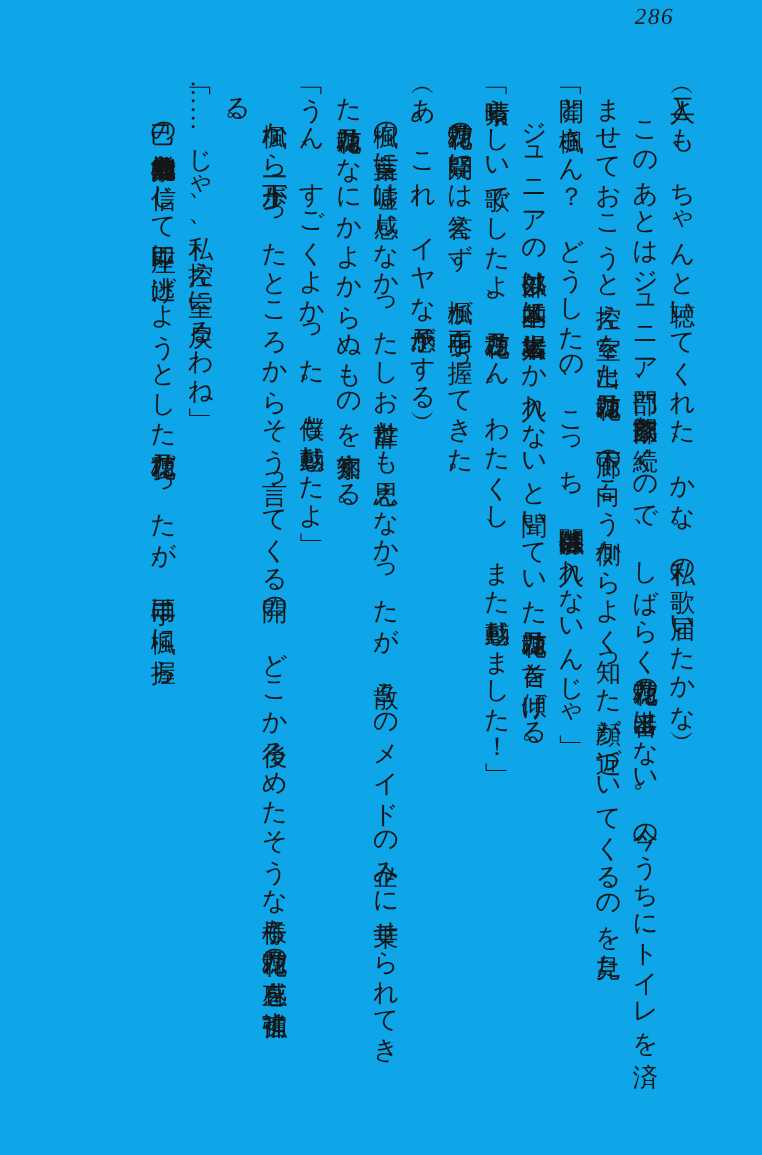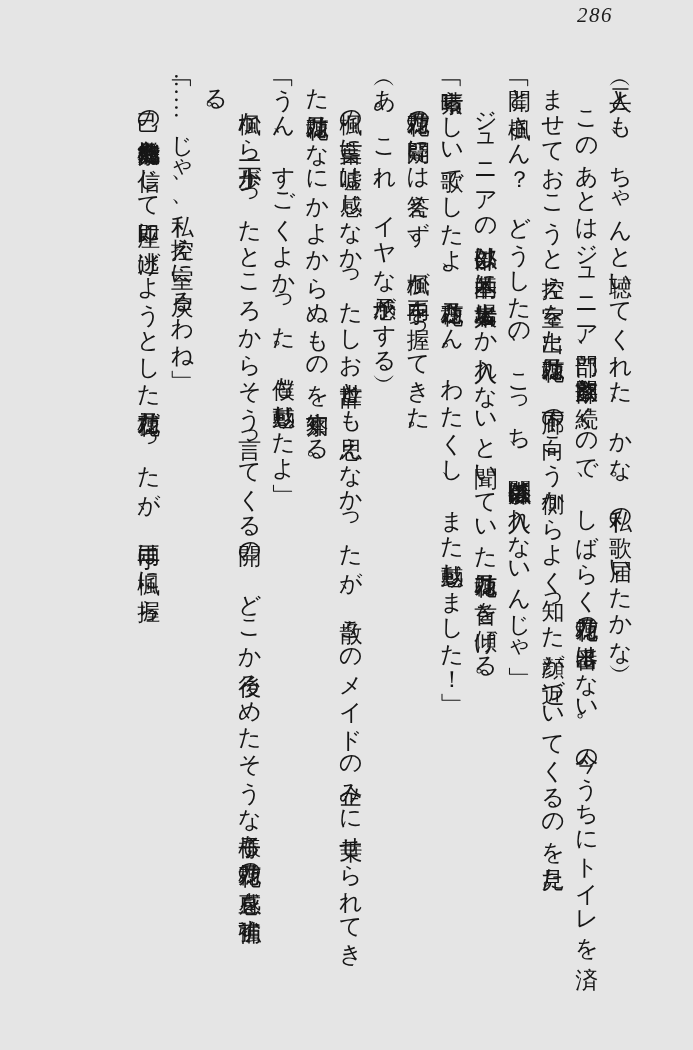--- a/index.html
+++ b/index.html
@@ -10,21 +10,21 @@
     width: 693px;
     height: 1050px;
     position: relative;
     background: #fefefe;
     overflow: hidden;
     font-family: "Liberation Serif", "DejaVu Serif", serif;
   }
   .page {
     position: absolute;
     inset: 0;
-    background: #e5e5e5;
+    background: #0ea5e9;
   }
   .page-number {
     position: absolute;
     top: 3px;
     left: 577px;
     font-size: 21px;
     font-style: italic;
     letter-spacing: 1.5px;
     color: #1c1c1c;
   }

